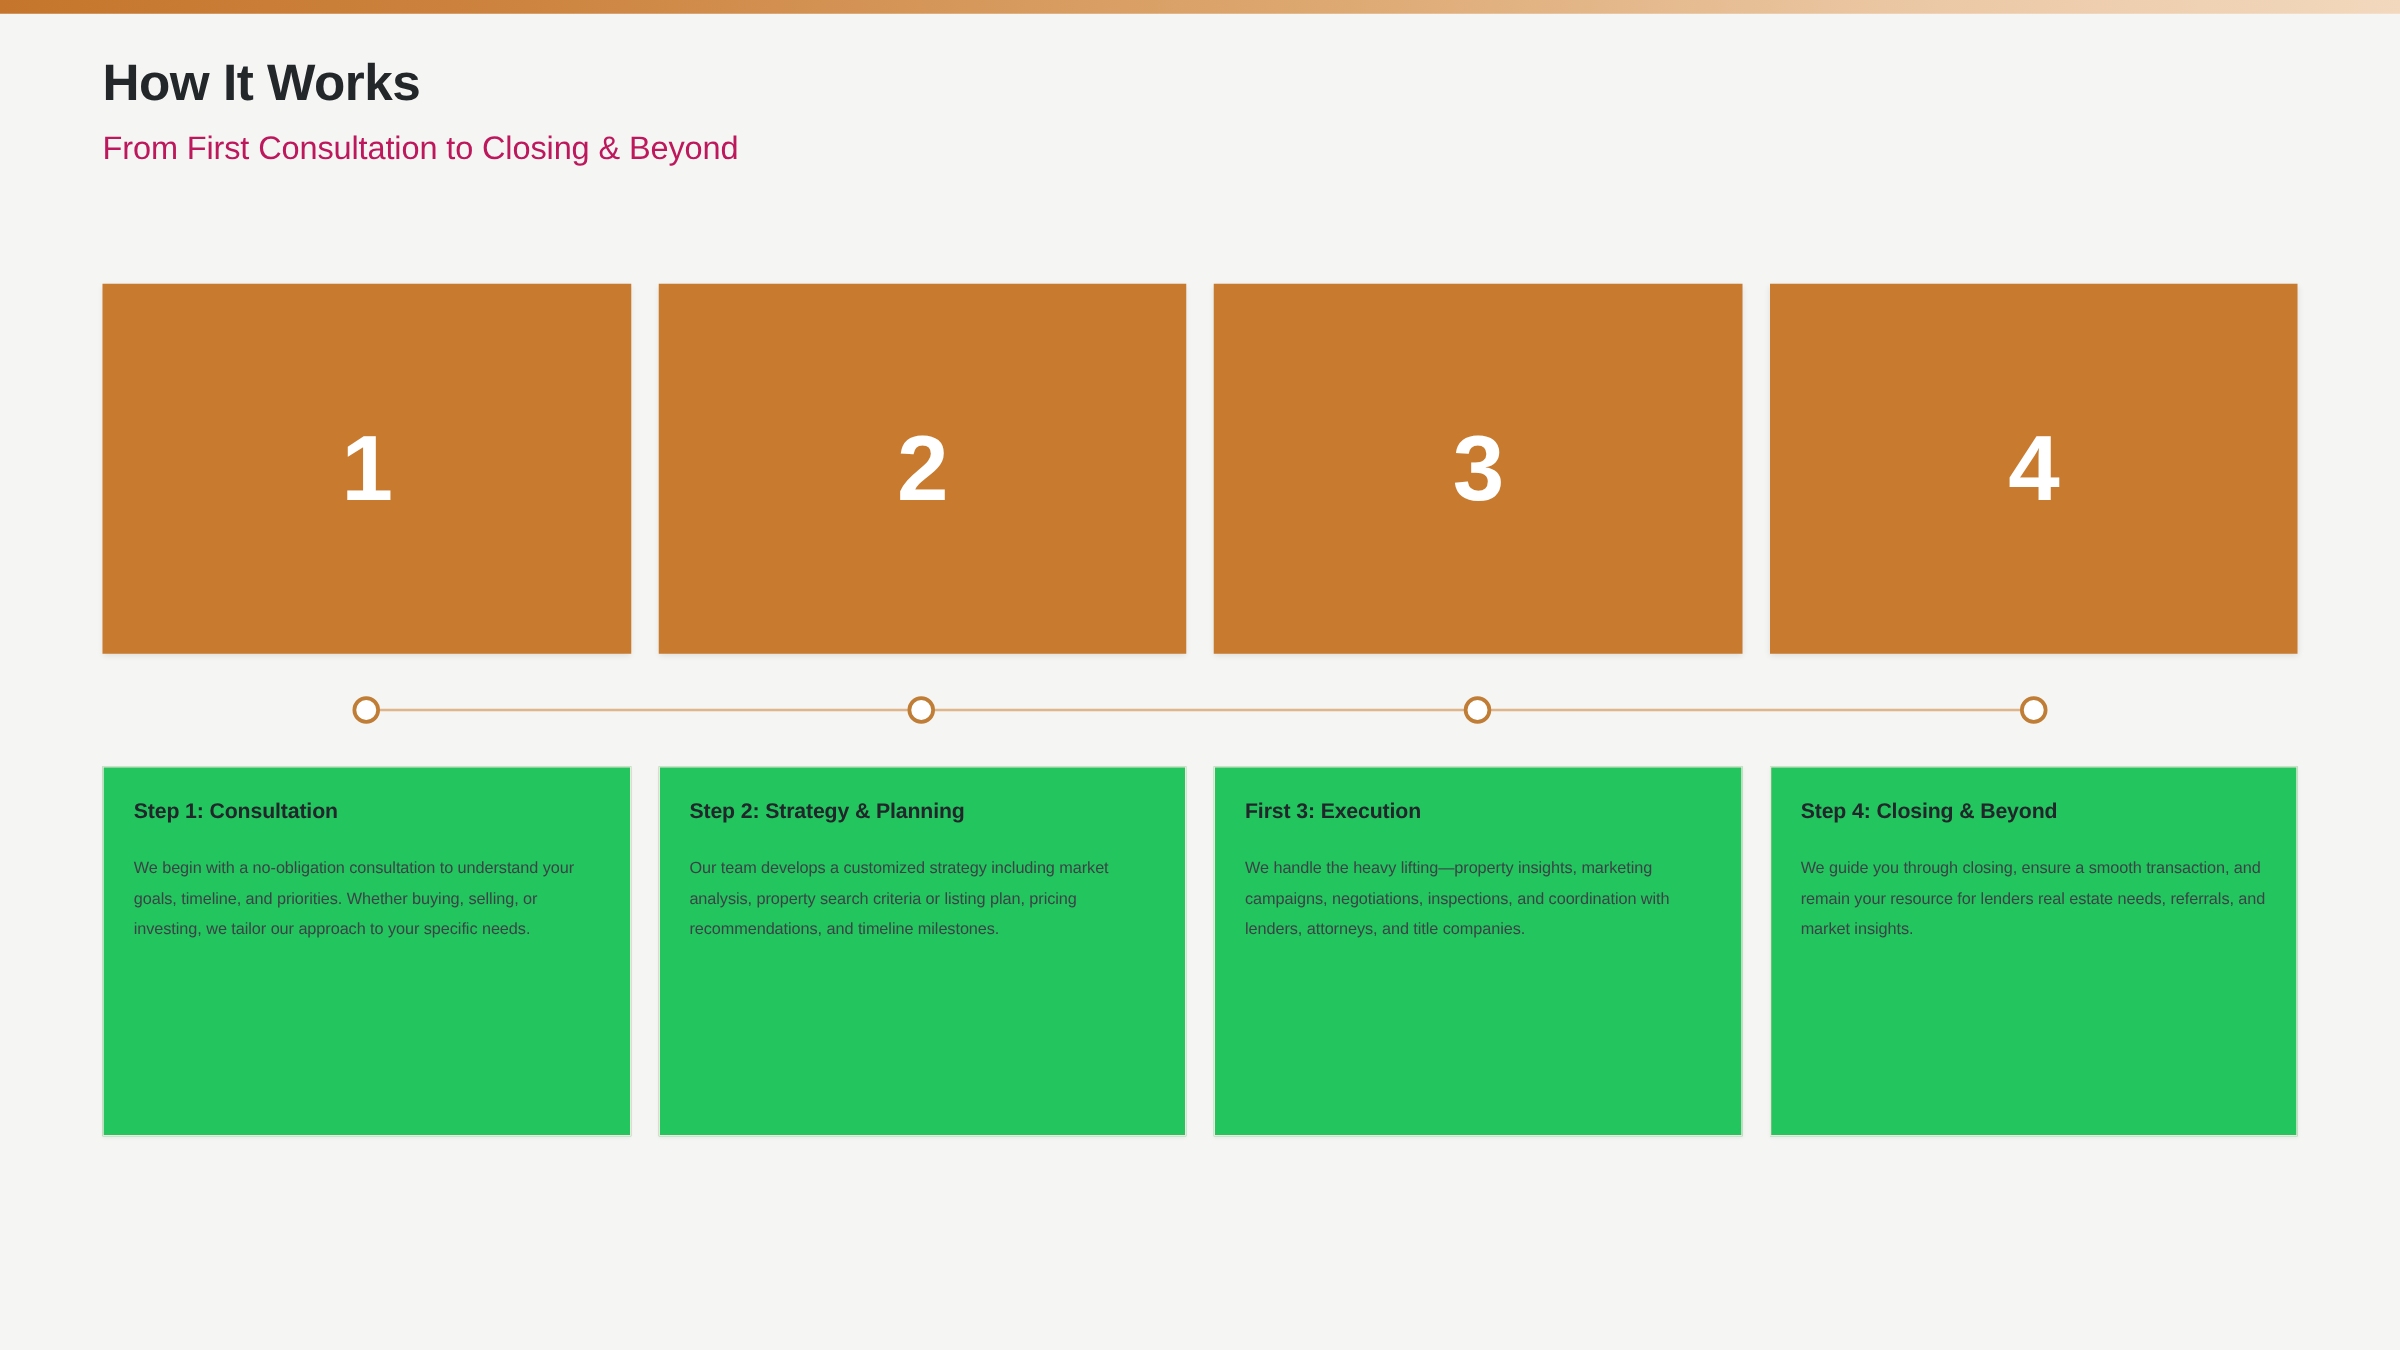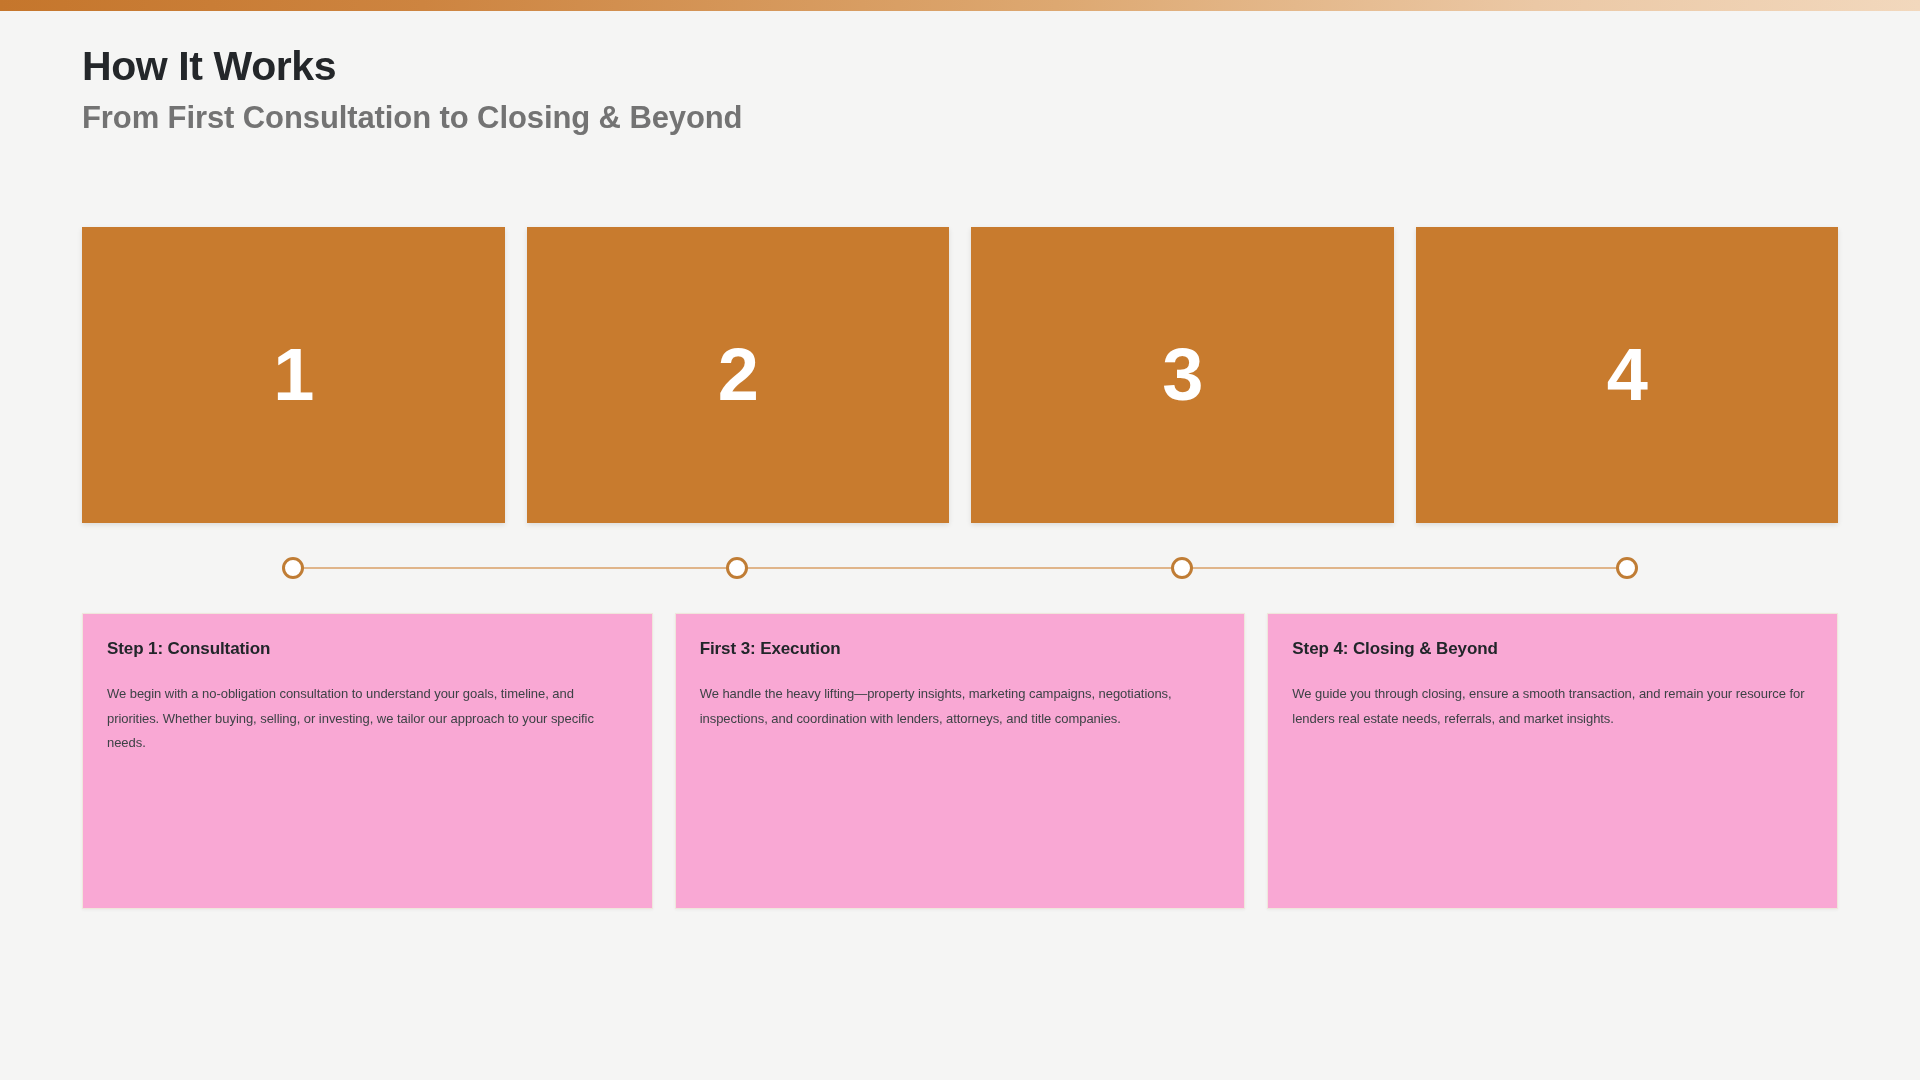--- a/index.html
+++ b/index.html
@@ -47,24 +47,24 @@
     margin: 0;
     font-size: 41px;
     line-height: 48px;
     font-weight: bold;
     color: #24272a;
     letter-spacing: -0.4px;
   }
   .page-subtitle {
     margin: 0;
     padding-top: 12px;
-    font-size: 31px;
+    font-size: 26px;
     line-height: 32px;
-    font-weight: bold;
-    color: #737373;
+    font-weight: normal;
+    color: #be185d;
     letter-spacing: -0.1px;
   }
 
   
   .steps-row {
     position: absolute;
     left: 82px;
     top: 227px;
     width: 1756px;
     height: 296px;
@@ -125,21 +125,21 @@
     position: absolute;
     left: 82px;
     top: 613px;
     width: 1756px;
     height: 296px;
     display: flex;
     gap: 22px;
   }
   .detail-card {
     flex: 1 1 0;
-    background: #f9a8d4;
+    background: #22c55e;
     border: 1px solid #f0e6dc;
     box-sizing: border-box;
     padding: 24px 24px 22px 24px;
     box-shadow: 0 1px 3px rgba(0, 0, 0, 0.05);
   }
   .detail-title {
     margin: 0;
     font-size: 17px;
     line-height: 22px;
     font-weight: bold;
@@ -190,20 +190,24 @@
     <div class="timeline-node n3"></div>
     <div class="timeline-node n4"></div>
   </div>
 
   <div class="details-row">
     <div class="detail-card">
       <h3 class="detail-title">Step 1: Consultation</h3>
       <p class="detail-body">We begin with a no-obligation consultation to understand your goals, timeline, and priorities. Whether buying, selling, or investing, we tailor our approach to your specific needs.</p>
     </div>
     <div class="detail-card">
+      <h3 class="detail-title">Step 2: Strategy &amp; Planning</h3>
+      <p class="detail-body">Our team develops a customized strategy including market analysis, property search criteria or listing plan, pricing recommendations, and timeline milestones.</p>
+    </div>
+    <div class="detail-card">
       <h3 class="detail-title">First 3: Execution</h3>
       <p class="detail-body">We handle the heavy lifting—property insights, marketing campaigns, negotiations, inspections, and coordination with lenders, attorneys, and title companies.</p>
     </div>
     <div class="detail-card">
       <h3 class="detail-title">Step 4: Closing &amp; Beyond</h3>
       <p class="detail-body">We guide you through closing, ensure a smooth transaction, and remain your resource for lenders real estate needs, referrals, and market insights.</p>
     </div>
   </div>
 
 </div>

